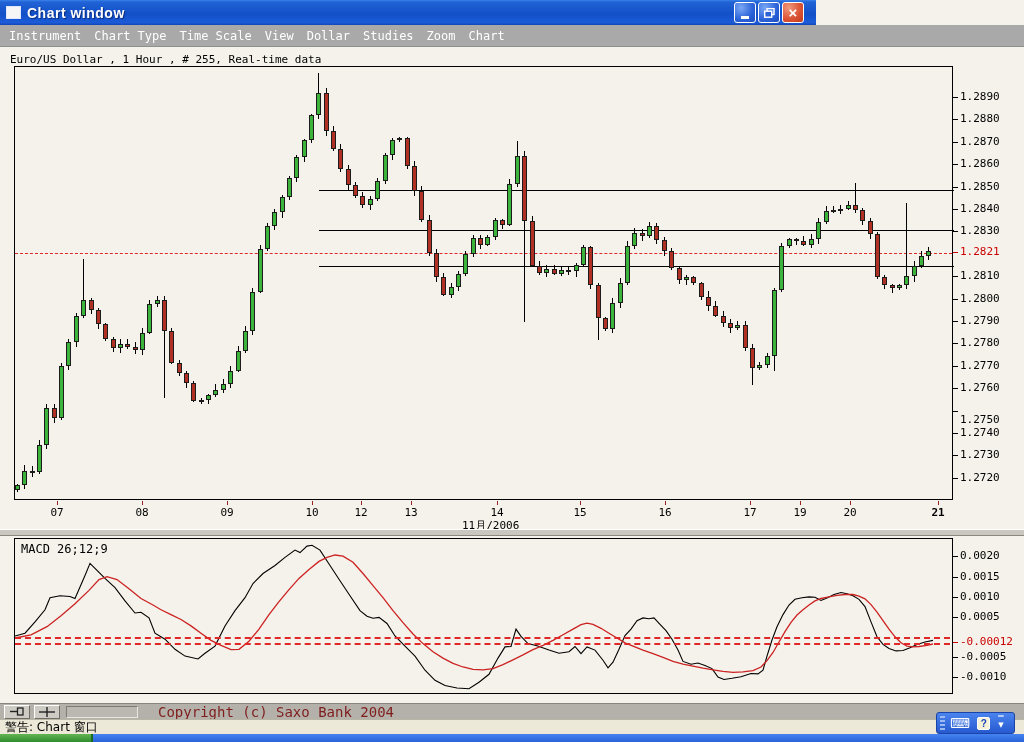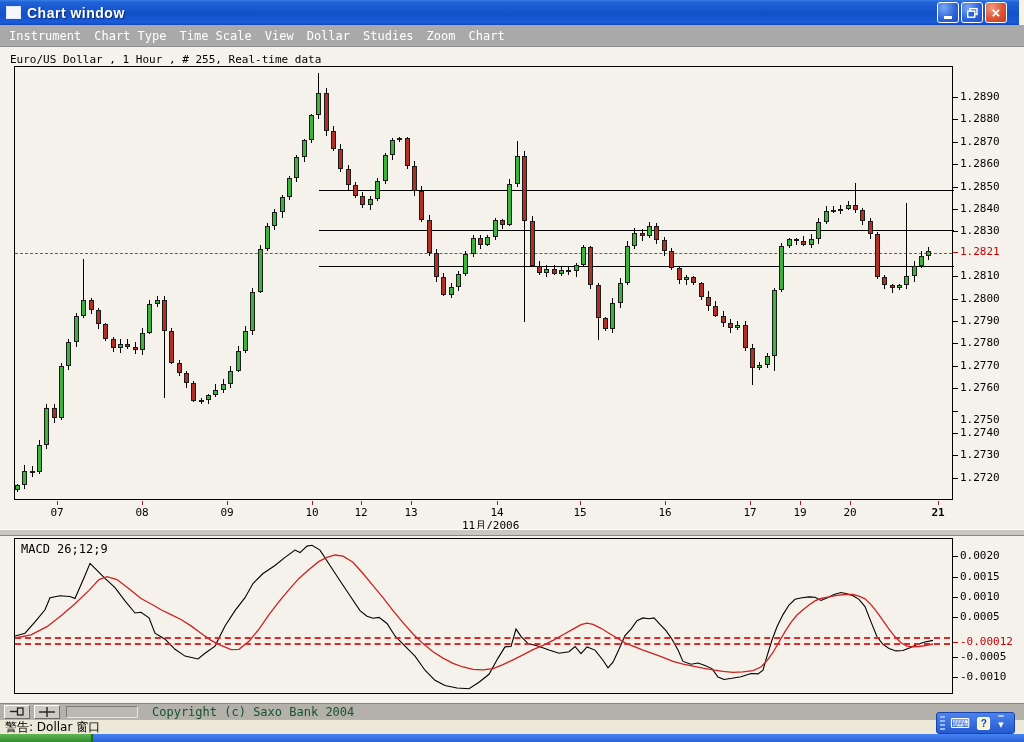--- a/index.html
+++ b/index.html
@@ -1,21 +1,21 @@
 <!DOCTYPE html>
 <html><head>
 <meta charset="utf-8">
 <style>
   * { margin:0; padding:0; box-sizing:border-box; }
   html,body { width:1024px; height:742px; overflow:hidden;
     font-family:"DejaVu Sans Mono","Liberation Mono",monospace; background:#f4f2ea; }
   #win { position:relative; width:1024px; height:742px; }
 
   
-  #titlebar { position:absolute; left:0; top:0; width:1019px; height:25px;
+  #titlebar { position:absolute; left:0; top:0; width:816px; height:25px;
     background:linear-gradient(180deg,#3a81e8 0%,#2163d6 8%,#1250c8 55%,#1c5bd8 90%,#1146b8 100%);
     display:flex; align-items:center; }
   #title-icon { width:15px; height:13px; background:#f6f6f6; border:1px solid #dfe7ff;
     margin-left:6px; }
   #title-text { color:#fff; font-family:"Liberation Sans",sans-serif; font-weight:bold;
     font-size:14px; margin-left:6px; text-shadow:1px 1px 1px #0a2a7a; letter-spacing:.5px; }
   #win-buttons { position:absolute; right:12px; top:2px; display:flex; gap:2px; }
   .wbtn { width:22px; height:21px; border-radius:3px; border:1px solid #fff;
     display:flex; align-items:center; justify-content:center; color:#fff;
     font-family:"Liberation Sans",sans-serif; }
@@ -62,21 +62,21 @@
   #toolbar { position:absolute; left:0; top:703px; width:1024px; height:16px;
     background:#b3b1a9; border-top:1px solid #87857d; display:flex; align-items:center; }
   .tbtn { width:26px; height:14px; margin-left:4px; background:#cdcbc3;
     border-top:1px solid #fff; border-left:1px solid #fff;
     border-right:1px solid #6e6c64; border-bottom:1px solid #6e6c64;
     display:flex; align-items:center; justify-content:center;
     font-size:10px; color:#222; line-height:1; }
   #tool-slot { width:72px; height:12px; margin-left:6px; background:#bab8b0;
     border-top:1px solid #7d7b73; border-left:1px solid #7d7b73;
     border-right:1px solid #e8e6de; border-bottom:1px solid #e8e6de; }
-  #copyright { color:#14532d; font-size:12px; margin-left:14px; }
+  #copyright { color:#7f1d1d; font-size:14px; margin-left:20px; }
 
   
   #statusbar { position:absolute; left:0; top:719px; width:1024px; height:15px;
     background:#ece9d8; border-top:1px solid #b8b5a4; display:flex; align-items:center; }
   #status-text { font-size:12px; color:#000; margin-left:5px;
     font-family:"DejaVu Sans",sans-serif; }
 
   
   #taskbar { position:absolute; left:0; top:734px; width:1024px; height:8px;
     background:linear-gradient(180deg,#4583f2,#2a63d8); }
@@ -498,21 +498,21 @@
       <svg width="16" height="10" viewBox="0 0 16 10">
         <line x1="0" y1="5" x2="16" y2="5" stroke="#222" stroke-width="1.4"></line>
         <line x1="8" y1="0" x2="8" y2="10" stroke="#222" stroke-width="1.4"></line>
       </svg>
     </div>
     <div id="tool-slot"></div>
     <div id="copyright">Copyright (c) Saxo Bank 2004</div>
   </div>
 
   <div id="statusbar">
-    <div id="status-text">警告: Dollar 窗口</div>
+    <div id="status-text">警告: Chart 窗口</div>
   </div>
 
   <div id="taskbar">
     <div id="start-frag"></div>
   </div>
 
   <div id="langbar">
     <div id="lang-grip"></div>
     <div id="kbd-icon">⌨</div>
     <div id="help-icon">?</div>

